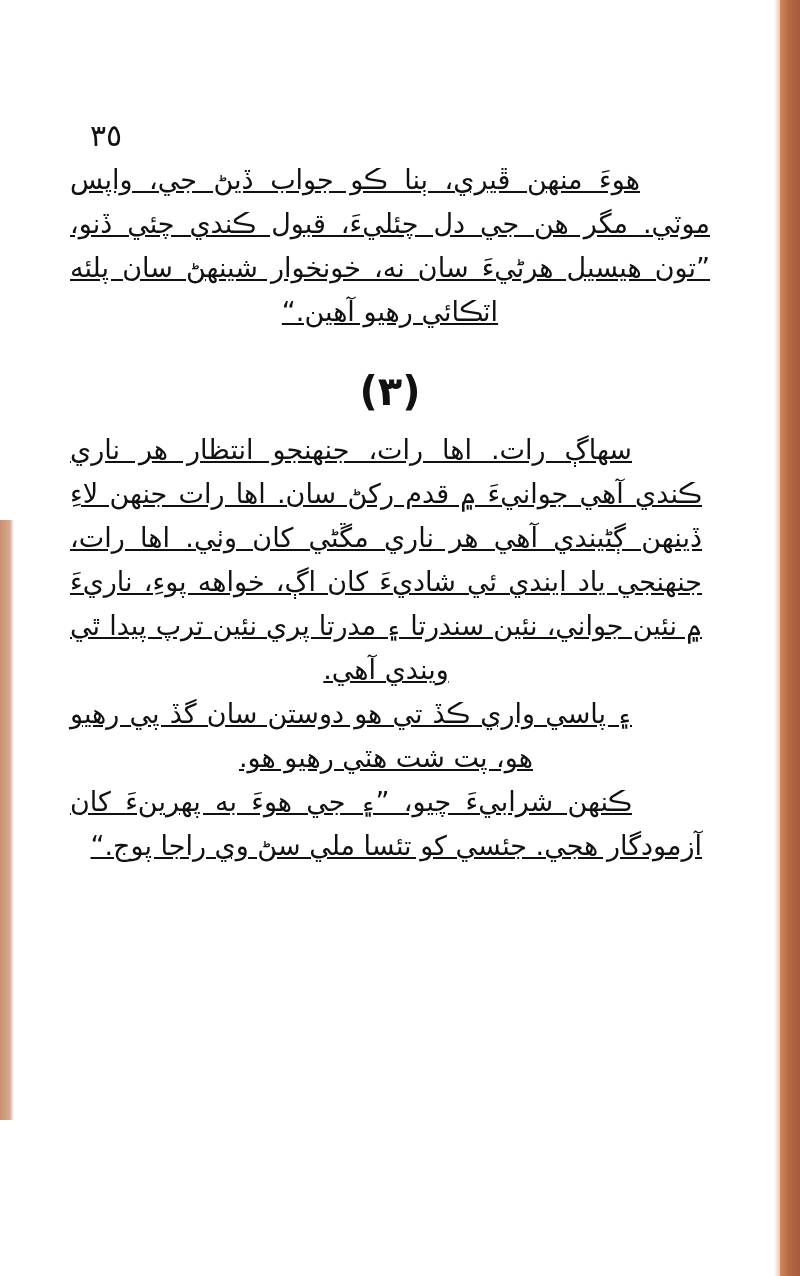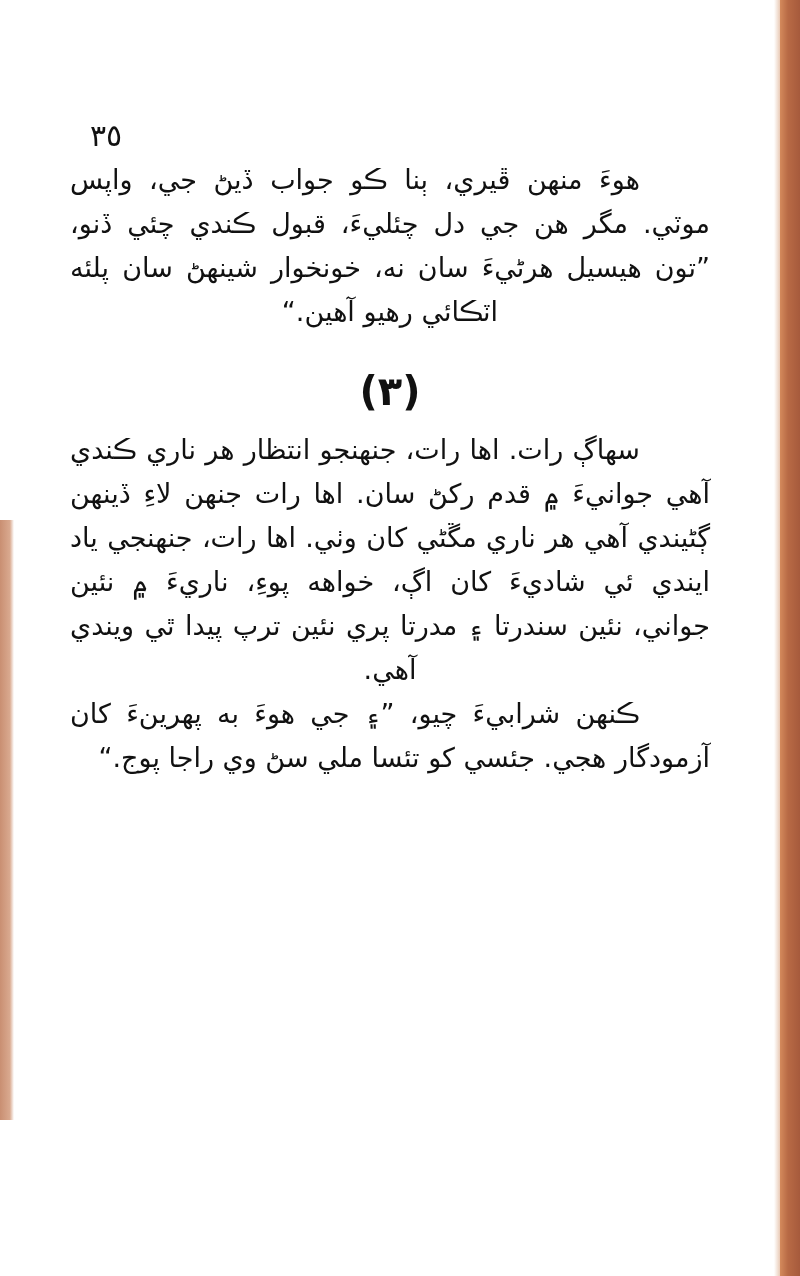--- a/index.html
+++ b/index.html
@@ -23,45 +23,46 @@
     .page {
       position: absolute; left: 70px; top: 110px; width: 640px;
       color: #111;
     }
     .page-number {
       position: absolute; left: 20px; top: 8px;
       font-size: 30px; direction: rtl;
     }
     .text-block {
       direction: rtl; text-align: justify; text-align-last: right;
-      font-size: 27px; line-height: 44px;
+      font-size: 27px; line-height: 44px; text-decoration: underline;
     }
     .para { margin: 0; }
     .indent { text-indent: 70px; }
     .block-1 { position: absolute; top: 48px; left: 0; right: 0; }
     .chapter-heading {
       position: absolute; top: 258px; left: 0; right: 0; text-align: center;
       font-size: 40px; font-weight: bold; direction: rtl;
     }
-    .block-2 { position: absolute; top: 318px; left: 0; right: 0; }
+    .block-2 { position: absolute; top: 318px; left: 0; right: 8px; }
     .last-short { text-align-last: center; }
     .right-short { text-align-last: right; }
   </style>
 </head>
 <body>
 
 <div class="edge-left"></div>
 <div class="edge-right"></div>
 
 <div class="page">
   <div class="page-number">٣٥</div>
 
   <div class="text-block block-1">
     <p class="para indent last-short">هوءَ منهن ڦيري، ٻنا ڪو جواب ڏيڻ جي، واپس موٽي. مگر هن جي دل چئليءَ، قبول ڪندي چئي ڏنو، ”تون هيسيل هرڻيءَ سان نه، خونخوار شينهڻ سان پلئه اٽڪائي رهيو آهين.“</p>
   </div>
 
   <div class="chapter-heading">(٣)</div>
 
   <div class="text-block block-2">
     <p class="para indent last-short">سهاڳ رات. اها رات، جنهنجو انتظار هر ناري ڪندي آهي جوانيءَ ۾ قدم رکڻ سان. اها رات جنهن لاءِ ڏينهن ڳڻيندي آهي هر ناري مڱڻي کان وٺي. اها رات، جنهنجي ياد ايندي ئي شاديءَ کان اڳ، خواهه پوءِ، ناريءَ ۾ نئين جواني، نئين سندرتا ۽ مدرتا پري نئين ترپ پيدا ٿي ويندي آهي.</p>
+    <p class="para indent last-short">۽ پاسي واري ڪڏ تي هو دوستن سان گڏ پي رهيو هو، پت شت هٽي رهيو هو.</p>
     <p class="para indent right-short">ڪنهن شرابيءَ چيو، ”۽ جي هوءَ به پهرينءَ کان آزمودگار هجي. جئسي کو تئسا ملي سڻ وي راجا پوج.“</p>
   </div>
 </div>
 
 </body></html>

